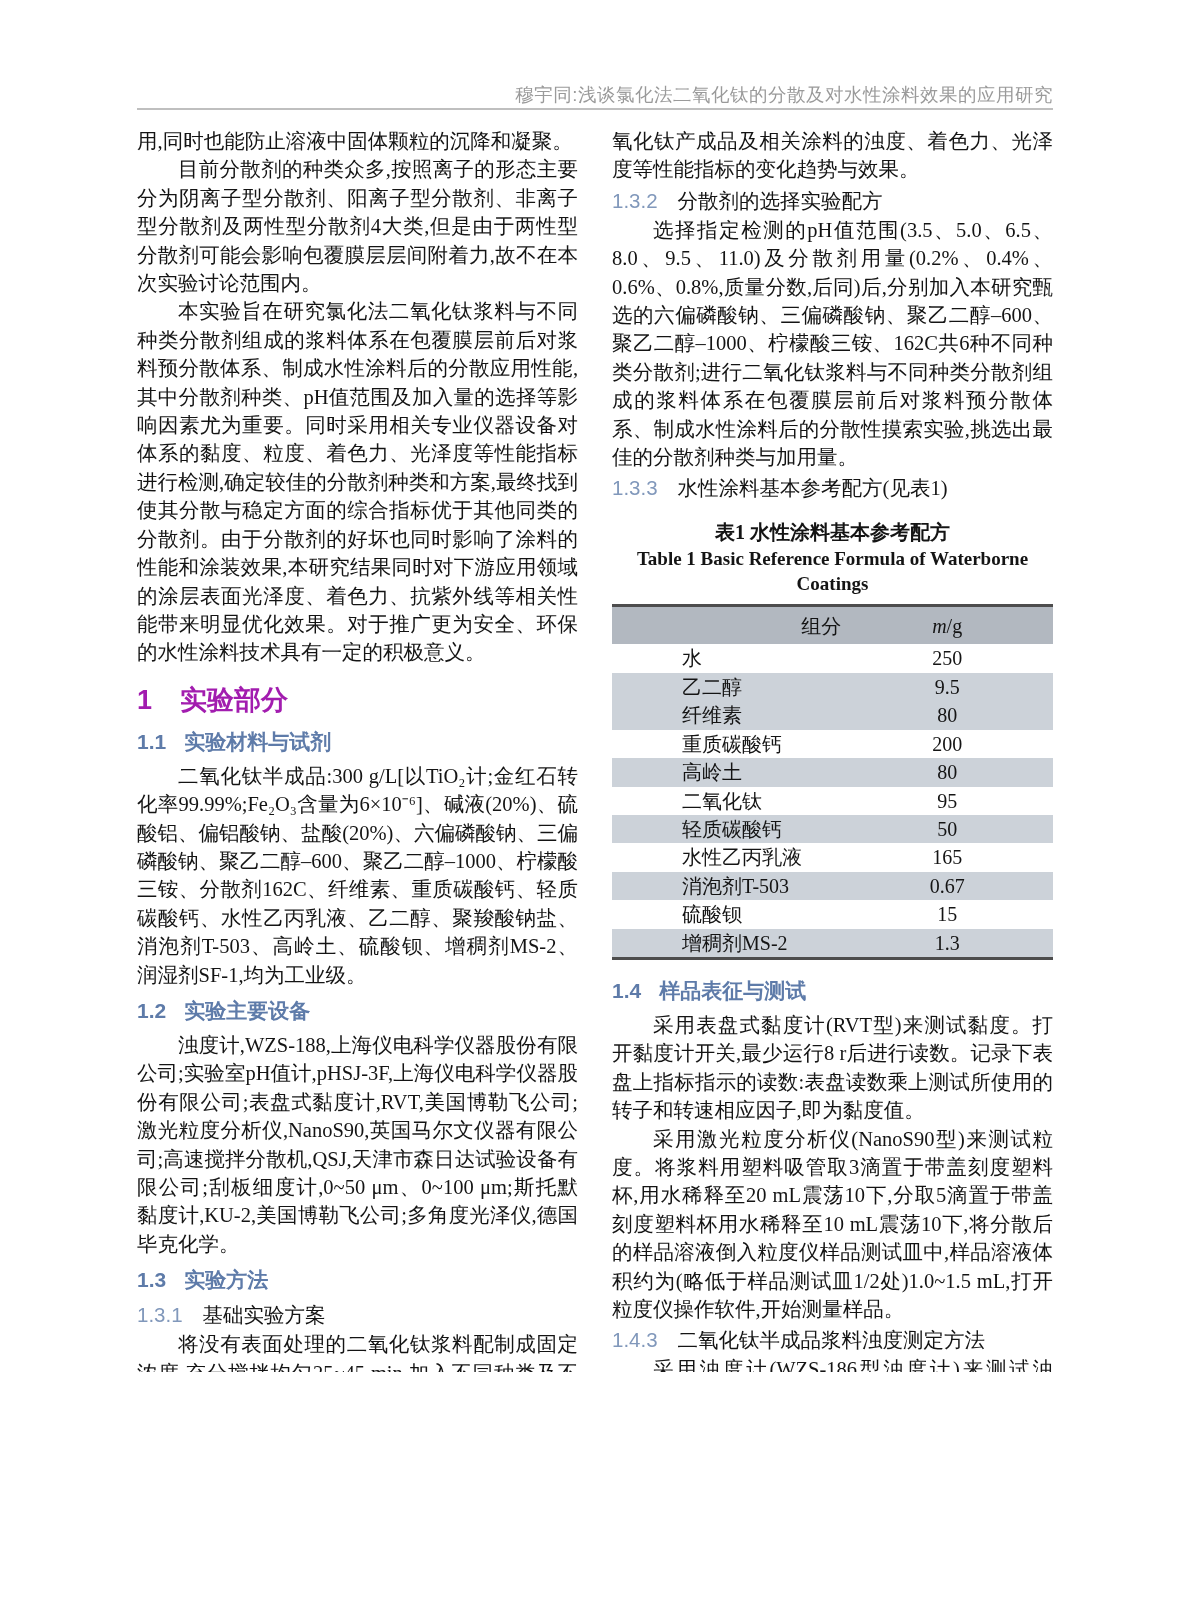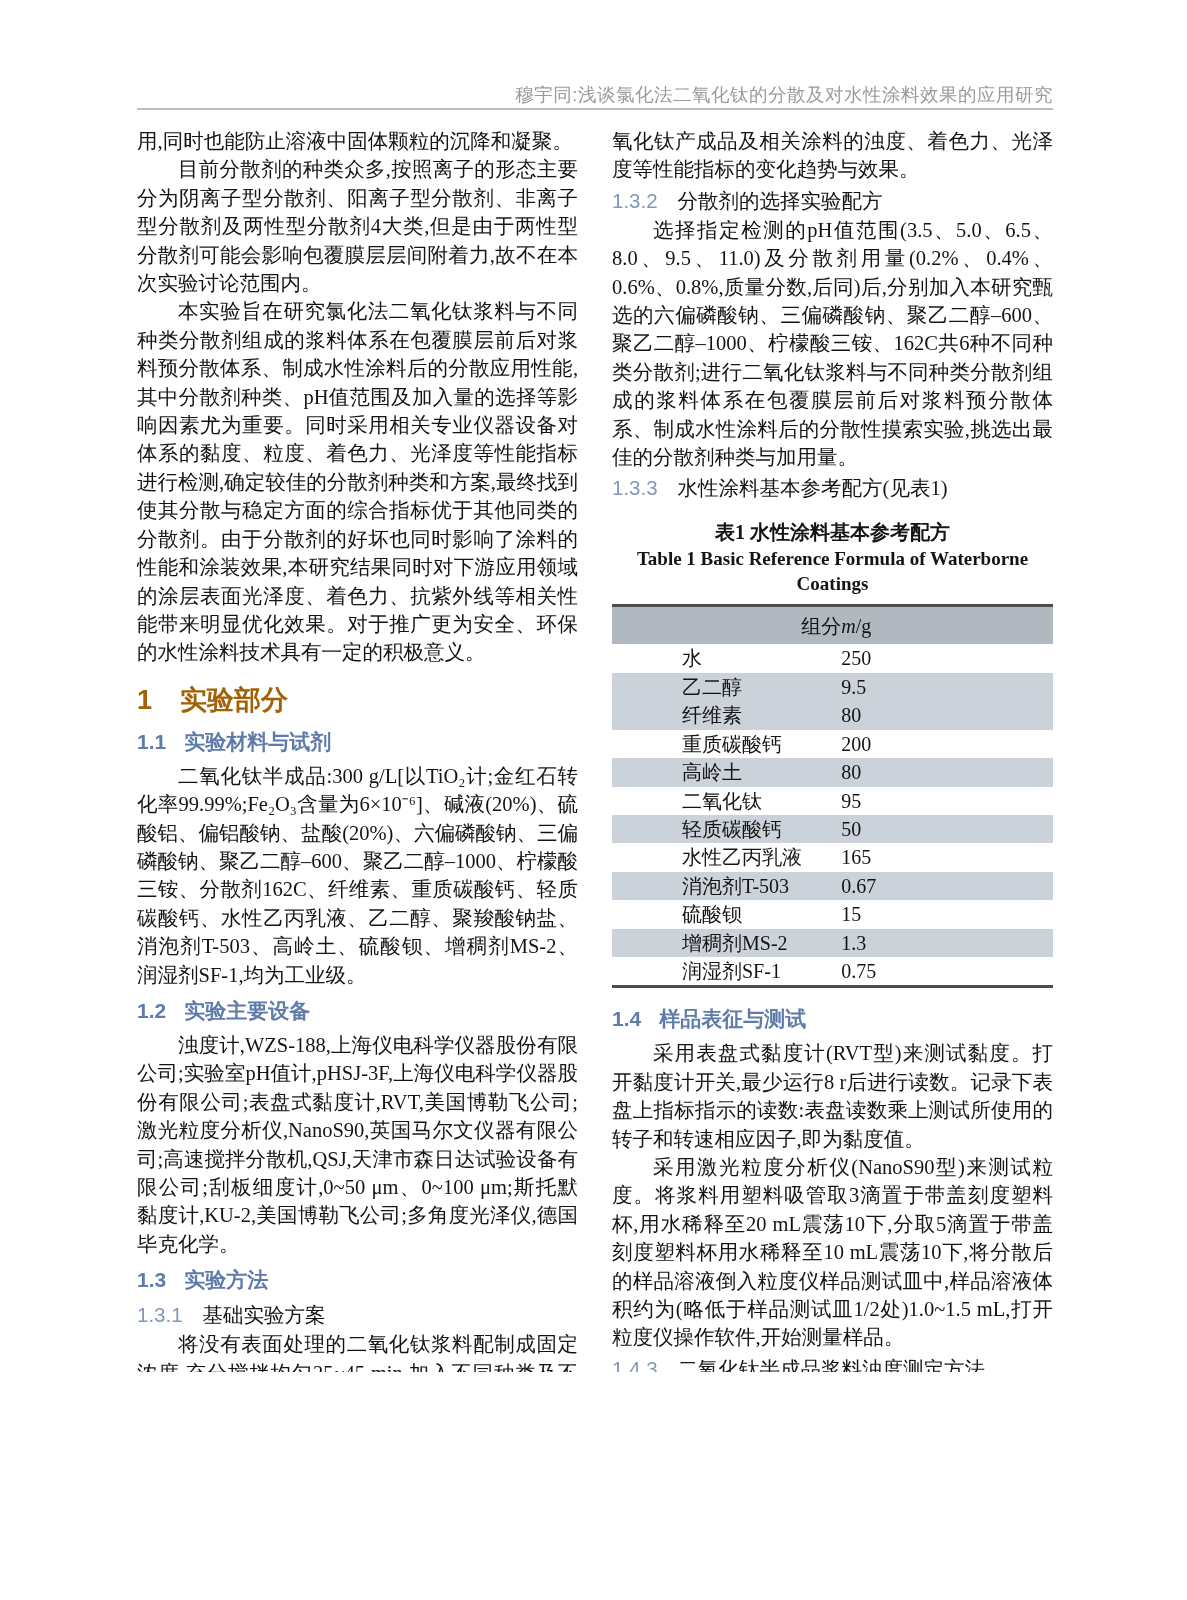--- a/index.html
+++ b/index.html
@@ -26,21 +26,21 @@
   }
   .col-left  { left:137px; width:441px; }
   .col-right { left:612px; width:441px; }
 
   p.body-para { margin:0; text-indent:2em; }
   p.body-para.cont { text-indent:0; }
 
   
   .h1 {
     margin:15px 0 9px; font-family:"Liberation Sans", sans-serif;
-    font-weight:700; font-size:27px; line-height:36px; color:#a16207;
+    font-weight:700; font-size:27px; line-height:36px; color:#a21caf;
   }
   .h1 .num { margin-right:28px; }
   .h2 {
     margin:7px 0 5px; font-family:"Liberation Sans", sans-serif;
     font-weight:700; font-size:21px; line-height:30px; color:#5e7ba9;
   }
   .h2 .num { margin-right:18px; }
   .h3 { margin:2px 0 0; font-size:20.5px; line-height:29px; font-weight:400; }
   .h3 .num {
     font-family:"Liberation Sans", sans-serif; color:#8198bb; margin-right:20px;
@@ -61,21 +61,21 @@
     border-top:3px solid #4d4d4d; border-bottom:3px solid #4d4d4d;
     margin-bottom:16px;
   }
   table.formula th, table.formula td { padding:0; font-weight:400; }
   table.formula thead tr { background:#b2b8c0; }
   table.formula thead th { height:37px; }
   table.formula tbody td { height:28px; }
   table.formula tbody tr.alt { background:#ccd2d9; }
   .c-name   { width:52%; text-align:left; padding-left:70px !important; }
   .c-name-h { width:52%; text-align:right; }
-  .c-val, .c-val-h { width:48%; text-align:left; }
+  .c-val, .c-val-h { width:48%; text-align:center; }
   .ital { font-style:italic; }
 
   
   .footer {
     position:absolute; top:1499px; right:133px;
     display:flex; align-items:center;
   }
   .f-journal { text-align:center; margin-right:6px; }
   .f-cn {
     font-weight:700; font-size:22px; line-height:25px; color:#3e5166;
@@ -183,24 +183,20 @@
               <td class="c-val">0.67</td>
             </tr>
             <tr>
               <td class="c-name">硫酸钡</td>
               <td class="c-val">15</td>
             </tr>
             <tr class="alt">
               <td class="c-name">增稠剂MS-2</td>
               <td class="c-val">1.3</td>
             </tr>
-            <tr>
-              <td class="c-name">润湿剂SF-1</td>
-              <td class="c-val">0.75</td>
-            </tr>
           </tbody>
       </table>
     </div>
 
     <div class="h2">
       <span class="num">1.4</span><span>样品表征与测试</span>
     </div>
     <p class="body-para">采用表盘式黏度计(RVT型)来测试黏度。打开黏度计开关,最少运行8 r后进行读数。记录下表盘上指标指示的读数:表盘读数乘上测试所使用的转子和转速相应因子,即为黏度值。</p>
 
     <p class="body-para">采用激光粒度分析仪(NanoS90型)来测试粒度。将浆料用塑料吸管取3滴置于带盖刻度塑料杯,用水稀释至20 mL震荡10下,分取5滴置于带盖刻度塑料杯用水稀释至10 mL震荡10下,将分散后的样品溶液倒入粒度仪样品测试皿中,样品溶液体积约为(略低于样品测试皿1/2处)1.0~1.5 mL,打开粒度仪操作软件,开始测量样品。</p>

